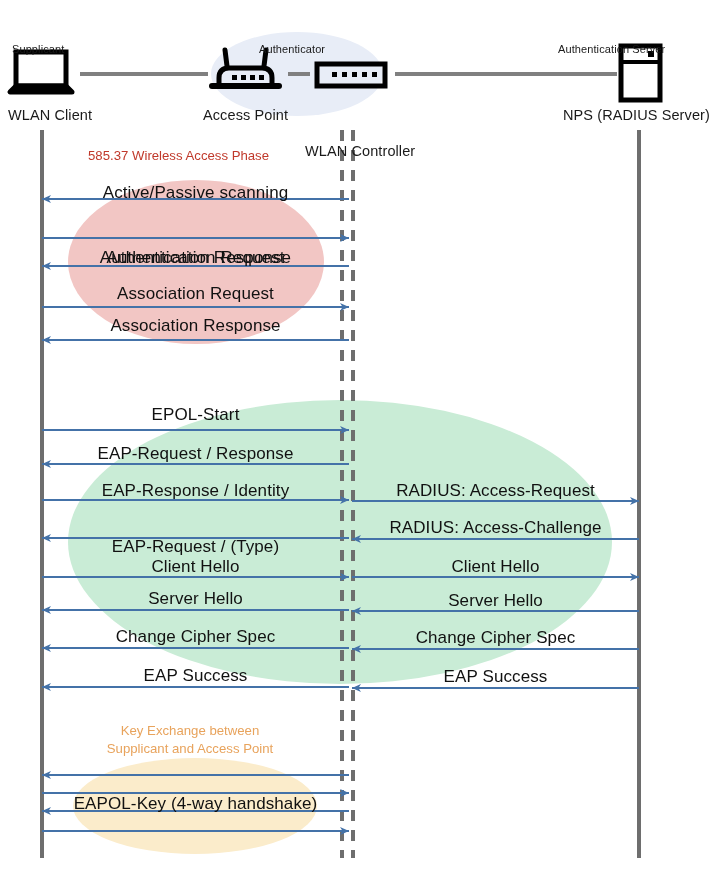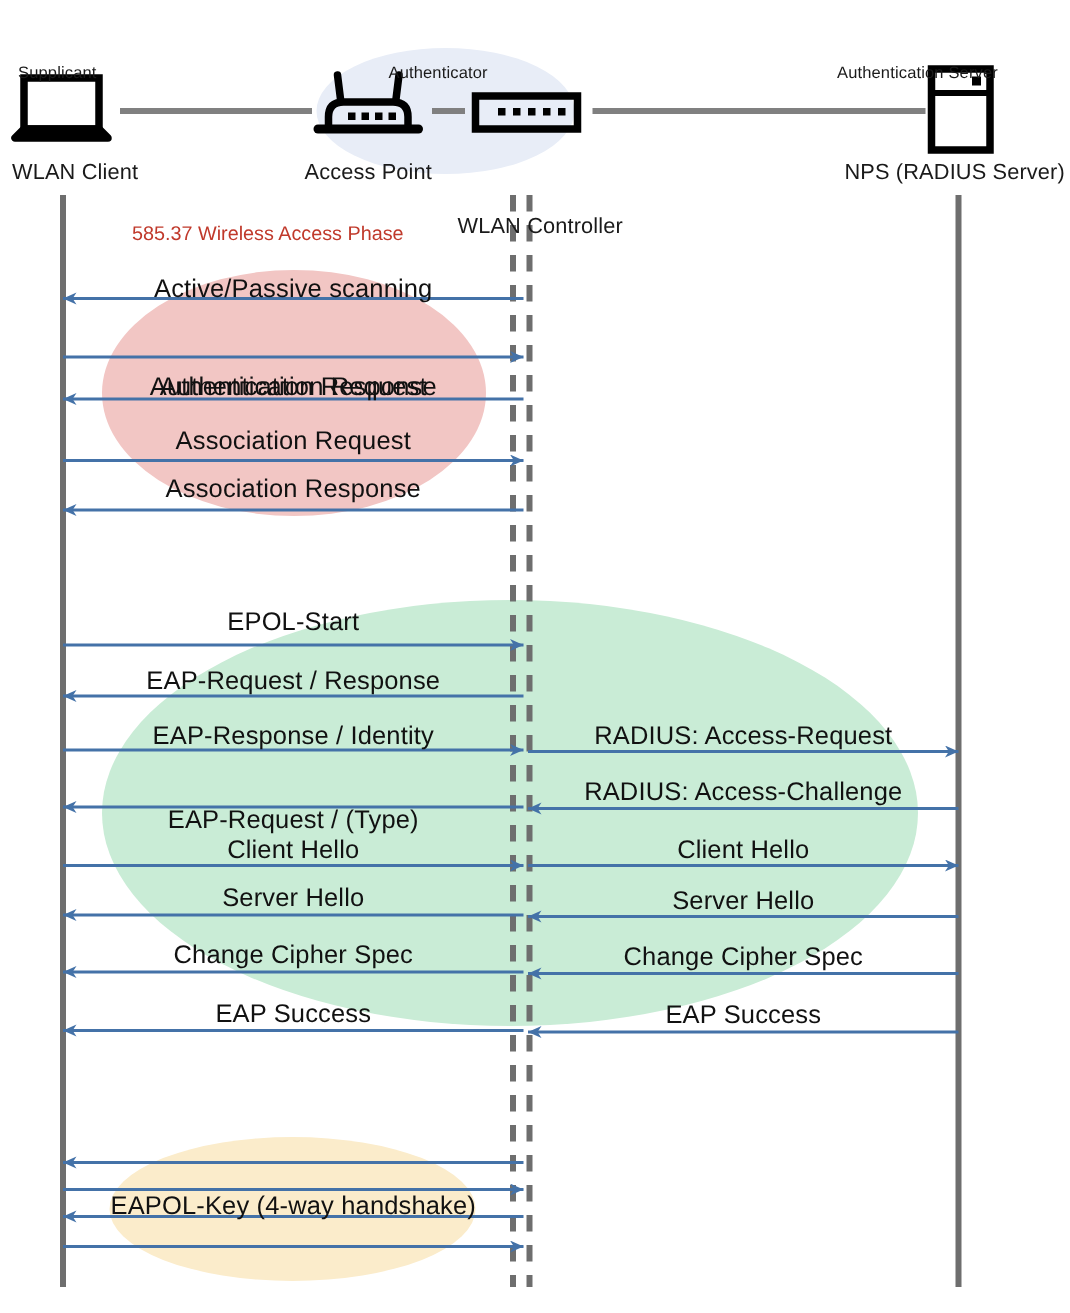--- a/index.html
+++ b/index.html
@@ -163,20 +163,24 @@
   <div class="hdr-sub" style="left:203px;top:107px;">Access Point</div>
 
   <div class="hdr-sub" style="left:305px;top:107px;margin-top:36px;">WLAN Controller</div>
 
   <div class="hdr-role" style="left:558px;top:19px;">Authentication Server</div>
   <div class="hdr-sub" style="left:563px;top:107px;">NPS (RADIUS Server)</div>
 
   <div class="phase-title phase-red" style="left:88px;top:147px;">585.37 Wireless Access Phase</div>
 
 
+  <div style="position:absolute;left:90px;top:722px;width:200px;text-align:center;">
+    <div class="phase-title phase-orange" style="position:static;">Key Exchange between</div>
+    <div class="phase-title phase-orange" style="position:static;">Supplicant and Access Point</div>
+  </div>
 
   <div id="label-layer">
       <div class="msg" style="left: 195.5px; top: 183px;">Active/Passive scanning</div>
       <div class="msg" style="left: 195.5px; top: 248px;">Authentication Request</div>
       <div class="msg" style="left: 195.5px; top: 248px;">Authentication Response</div>
       <div class="msg" style="left: 195.5px; top: 284px;">Association Request</div>
       <div class="msg" style="left: 195.5px; top: 316px;">Association Response</div>
       <div class="msg" style="left: 195.5px; top: 405px;">EPOL-Start</div>
       <div class="msg" style="left: 195.5px; top: 444px;">EAP-Request / Response</div>
       <div class="msg" style="left: 195.5px; top: 481px;">EAP-Response / Identity</div>

